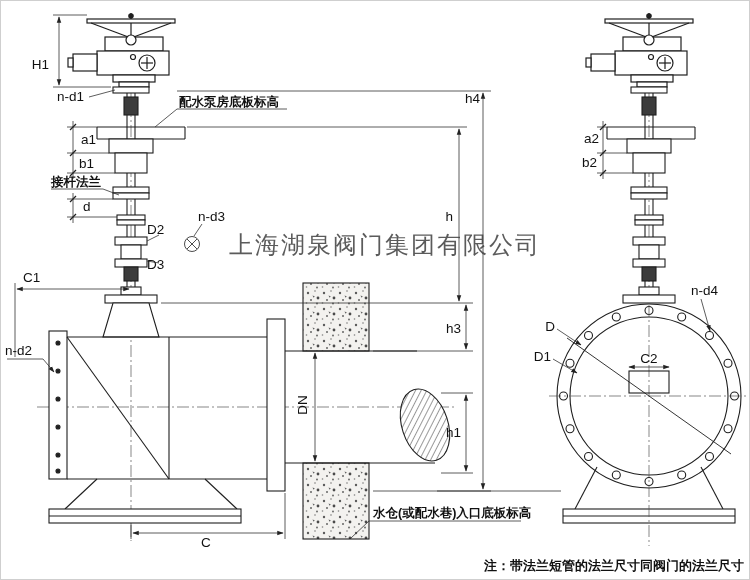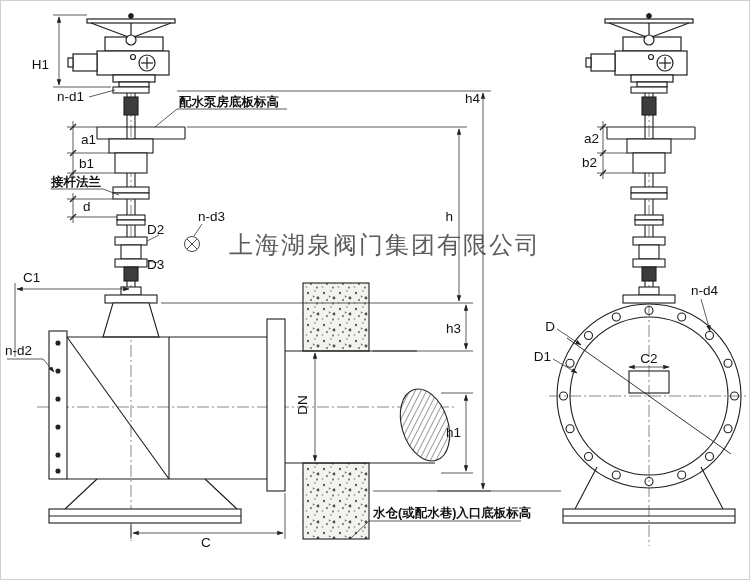--- a/index.html
+++ b/index.html
@@ -304,14 +304,15 @@
     <text x="554" y="330" text-anchor="end">D</text>
     <text x="550" y="360" text-anchor="end">D1</text>
     <text x="648" y="362" text-anchor="middle">C2</text>
     <text x="178" y="105" class="cjk">配水泵房底板标高</text>
     <text x="50" y="185" class="cjk">接杆法兰</text>
     <text x="372" y="516" class="cjk">水仓(或配水巷)入口底板标高</text>
   </g>
 </svg>
 
 <div class="watermark">上海湖泉阀门集团有限公司</div>
+<div class="note">注：带法兰短管的法兰尺寸同阀门的法兰尺寸</div>
 
 </div>
 
 </body></html>

